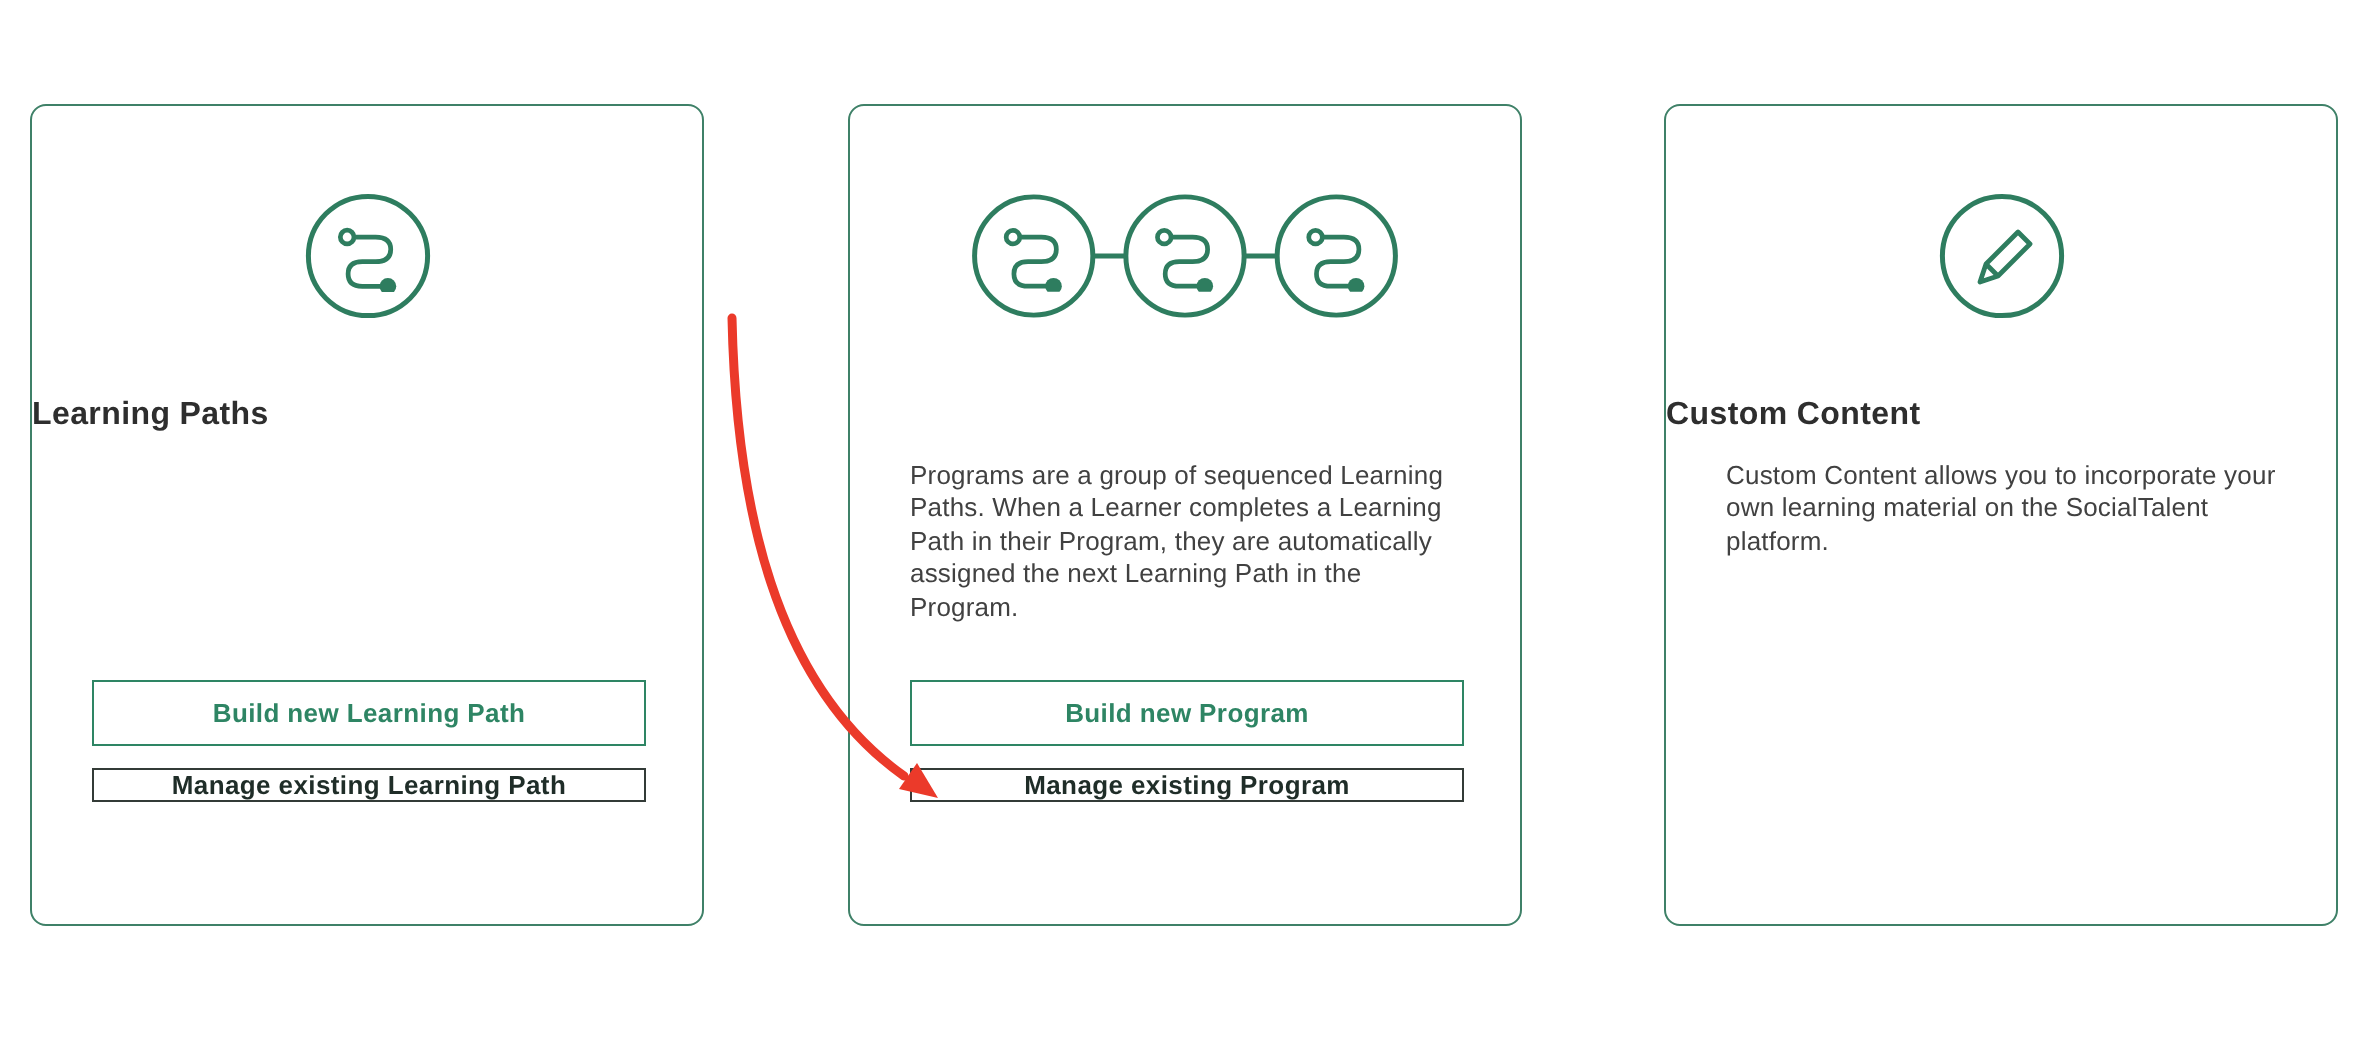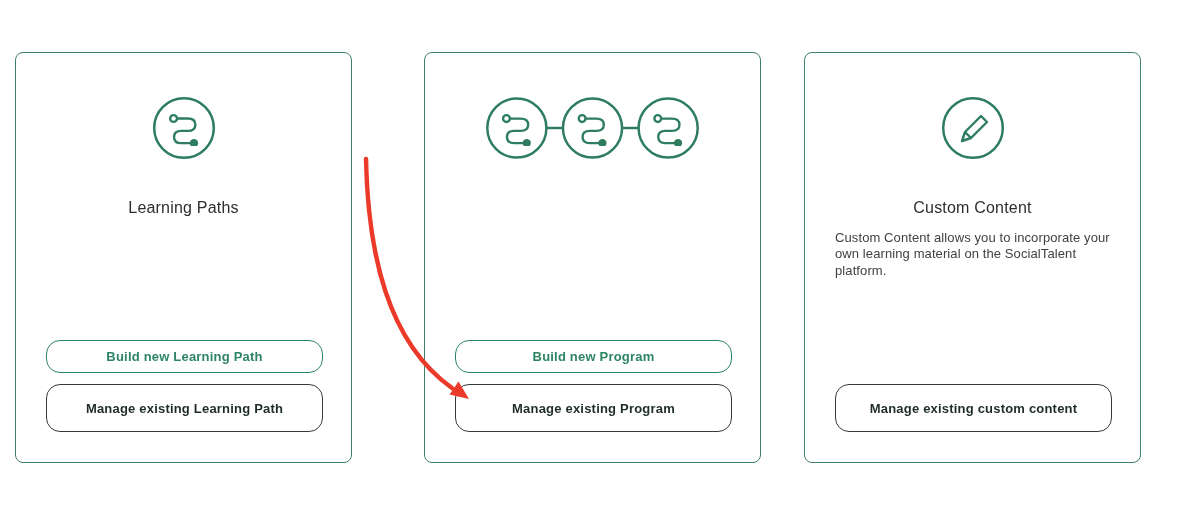--- a/index.html
+++ b/index.html
@@ -19,78 +19,77 @@
     position: absolute;
     top: 52px;
     width: 337px;
     height: 411px;
     background: #ffffff;
     border: 1px solid var(--card-border-green, #3f8168);
     border-radius: 8px;
   }
   .card-1 { left: 15px; }
   .card-2 { left: 424px; }
-  .card-3 { left: 804px; }
+  .card-3 { left: 832px; }
 
   .icon-wrap {
     position: absolute;
     top: 43px;
     left: 0;
     width: 100%;
     height: 64px;
     display: flex;
     justify-content: center;
     align-items: center;
     color: var(--icon-green, #2e7d5f);
   }
   .icon-wrap svg { display: block; }
 
   .card-title {
     position: absolute;
     top: 146px;
     left: 0;
     width: 100%;
-    text-align: center;
     font-size: 16px;
-    font-weight: normal;
+    font-weight: bold;
     letter-spacing: 0.2px;
     color: var(--title-text, #2e2e2e);
   }
   .card-desc {
     position: absolute;
     top: 177px;
     left: 30px;
     width: 277px;
     font-size: 13px;
     line-height: 16.4px;
     letter-spacing: 0.1px;
     color: var(--body-text, #414141);
   }
   .btn {
     position: absolute;
     left: 30px;
     width: 277px;
     background: #ffffff;
-    border-radius: 14px;
+    border-radius: 0;
     font-family: "Liberation Sans", sans-serif;
     font-size: 13px;
     font-weight: bold;
     letter-spacing: 0.2px;
     cursor: pointer;
     text-align: center;
   }
   .btn.primary {
     top: 287px;
     height: 33px;
     border: 1px solid var(--primary-button-green, #2e8564);
     color: var(--primary-button-green, #2e8564);
   }
   .btn.secondary {
     top: 331px;
-    height: 48px;
+    height: 17px;
     border: 1px solid var(--secondary-button-border, #333b37);
     color: var(--secondary-button-text, #1f2d28);
   }
   .arrow-overlay {
     position: absolute;
     top: 0; left: 0;
     width: 1190px;
     height: 519px;
     pointer-events: none;
   }
@@ -135,34 +134,34 @@
         <circle cx="31" cy="32" r="29.7" fill="none" stroke="currentColor" stroke-width="2.5"></circle>
         <circle cx="107" cy="32" r="29.7" fill="none" stroke="currentColor" stroke-width="2.5"></circle>
         <circle cx="183" cy="32" r="29.7" fill="none" stroke="currentColor" stroke-width="2.5"></circle>
         <line x1="61" y1="32" x2="77" y2="32" stroke="currentColor" stroke-width="2.5"></line>
         <line x1="137" y1="32" x2="153" y2="32" stroke="currentColor" stroke-width="2.5"></line>
         <use href="#route-glyph" x="13" y="14" width="36" height="36"></use>
         <use href="#route-glyph" x="89" y="14" width="36" height="36"></use>
         <use href="#route-glyph" x="165" y="14" width="36" height="36"></use>
       </svg>
     </div>
+    <p class="card-desc">Programs are a group of sequenced Learning Paths. When a Learner completes a Learning Path in their Program, they are automatically assigned the next Learning Path in the Program.</p>
     <button class="btn primary">Build new Program</button>
     <button class="btn secondary">Manage existing Program</button>
   </section>
 
   <section class="card card-3">
     <div class="icon-wrap">
       <svg width="64" height="64" viewBox="0 0 64 64">
         <circle cx="32" cy="32" r="29.8" fill="none" stroke="currentColor" stroke-width="2.5"></circle>
         <path d="M21 45 L24 36 L40 20 L46 26 L30 42 Z M24 36 L30 42" fill="none" stroke="currentColor" stroke-width="2.4" stroke-linejoin="round"></path>
       </svg>
     </div>
     <h2 class="card-title">Custom Content</h2>
     <p class="card-desc">Custom Content allows you to incorporate your own learning material on the SocialTalent platform.</p>
-    <button class="btn secondary">Manage existing custom content</button>
   </section>
 
   <svg class="arrow-overlay" viewBox="0 0 1190 519">
     <path class="arrow-path" d="M 366 159 C 368 252 387 342 452 388"></path>
     <polygon class="arrow-head" points="469,399 449.5,394.5 458.5,381.5"></polygon>
   </svg>
 
 </div>
 
 </body></html>

